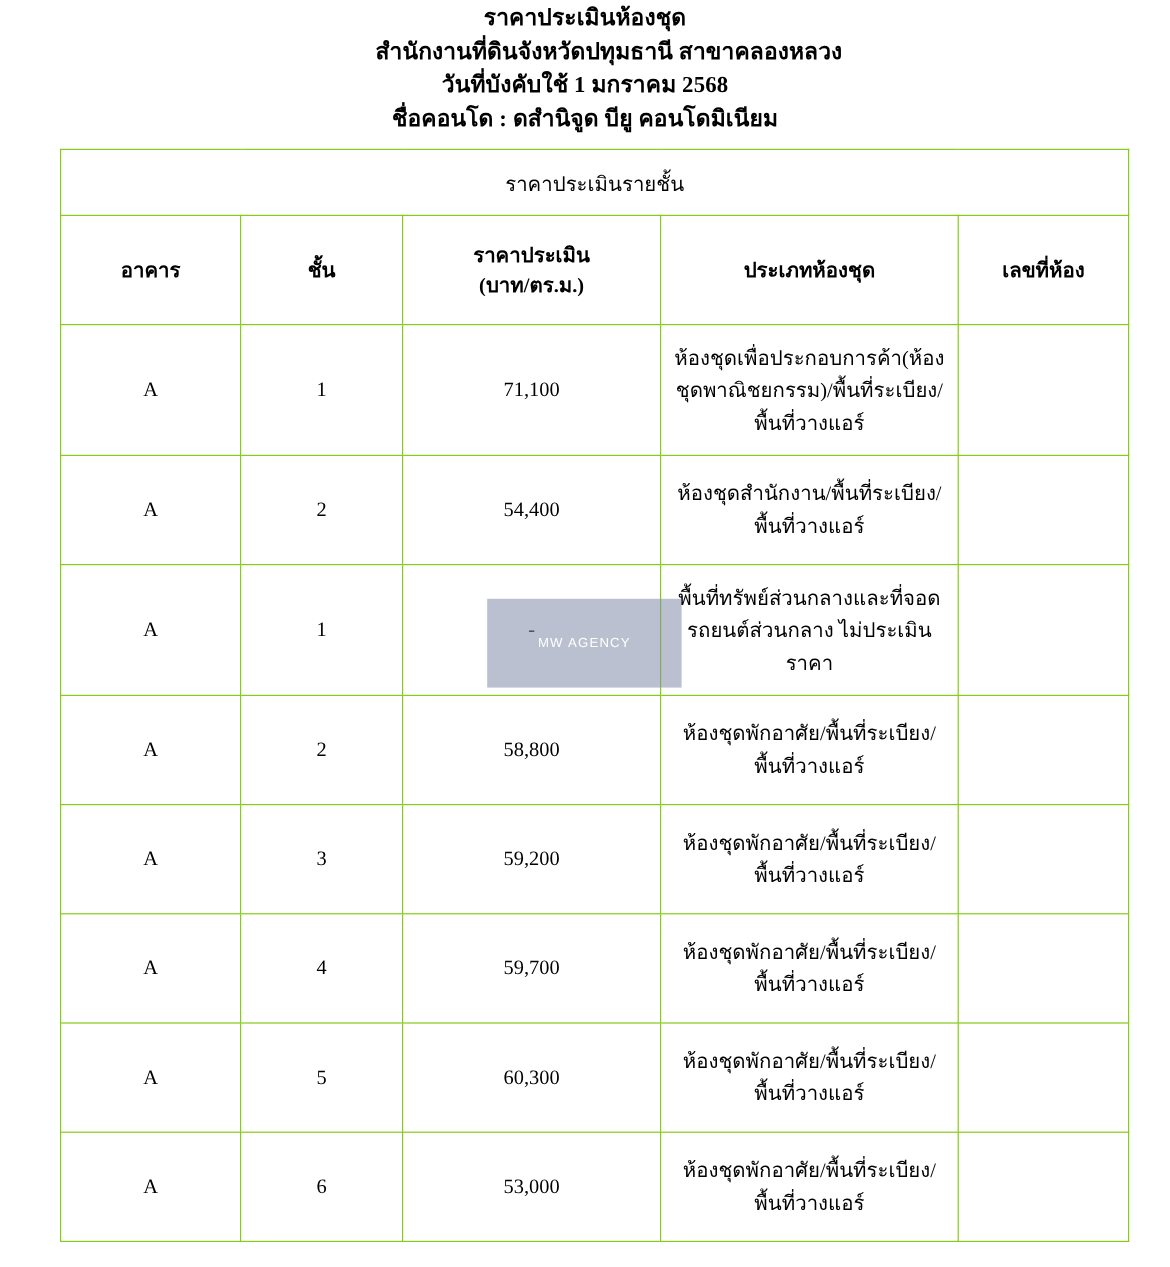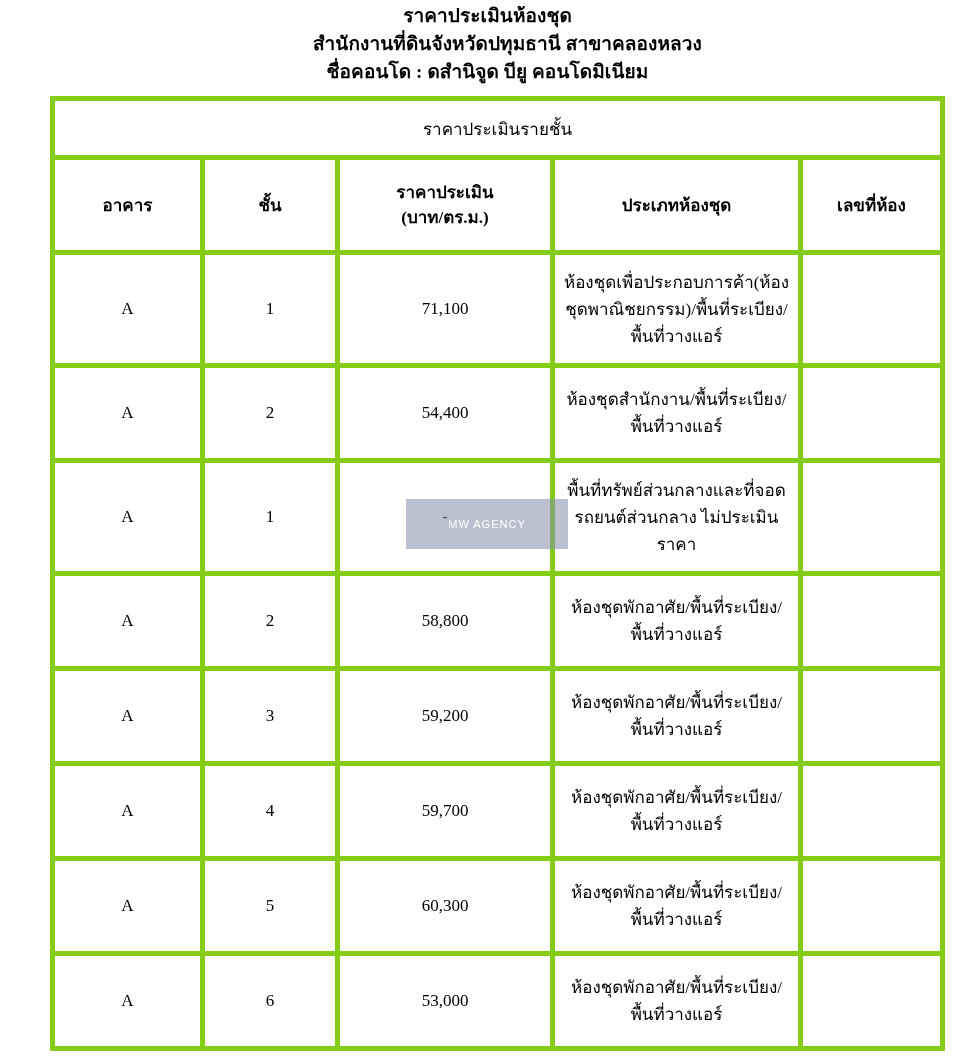--- a/index.html
+++ b/index.html
@@ -38,21 +38,21 @@
 
   .table-wrap {
     padding: 10px 34px 0 50px;
   }
   table.price-table {
     border-collapse: collapse;
     width: 890px;
     table-layout: fixed;
   }
   table.price-table td, table.price-table th {
-    border: 5px solid #84cc16;
+    border: 1px solid #84cc16;
     vertical-align: middle;
     font-size: 17px;
     font-weight: normal;
     padding: 4px 6px;
   }
   .caption-cell {
     text-align: center;
     height: 46px;
     font-size: 18px;
   }
@@ -84,40 +84,41 @@
   td.cell-roomno { text-align: center; }
 
   tbody tr.row-h3 td { height: 100px; }
   tbody tr.row-h2 td { height: 82px; }
 
   .watermark {
     position: absolute;
     left: 406px;
     top: 499px;
     width: 162px;
-    height: 50px;
+    height: 74px;
     background: rgba(130, 140, 168, 0.55);
     color: #ffffff;
     font-family: "Liberation Sans", sans-serif;
     font-size: 11px;
     letter-spacing: 1px;
     display: flex;
     align-items: center;
     justify-content: center;
     pointer-events: none;
   }
 </style>
 </head>
 <body>
 
 <div class="page">
 
   <div class="doc-header">
     <div class="line l1">ราคาประเมินห้องชุด</div>
     <div class="line l2">สำนักงานที่ดินจังหวัดปทุมธานี  สาขาคลองหลวง</div>
+    <div class="line l3">วันที่บังคับใช้ 1 มกราคม 2568</div>
     <div class="line l4">ชื่อคอนโด : ดสำนิจูด บียู คอนโดมิเนียม</div>
   </div>
 
   <div class="table-wrap">
     <table class="price-table">
       <colgroup>
         <col class="c-building">
         <col class="c-floor">
         <col class="c-price">
         <col class="c-type">

